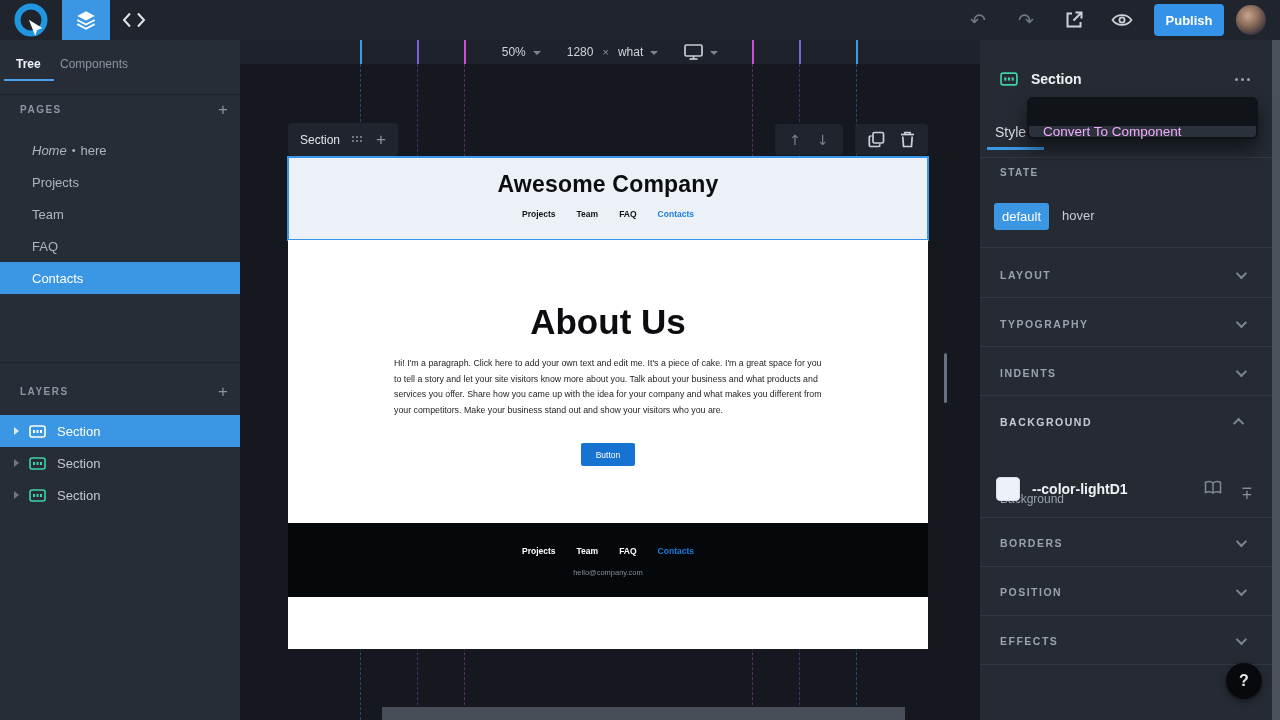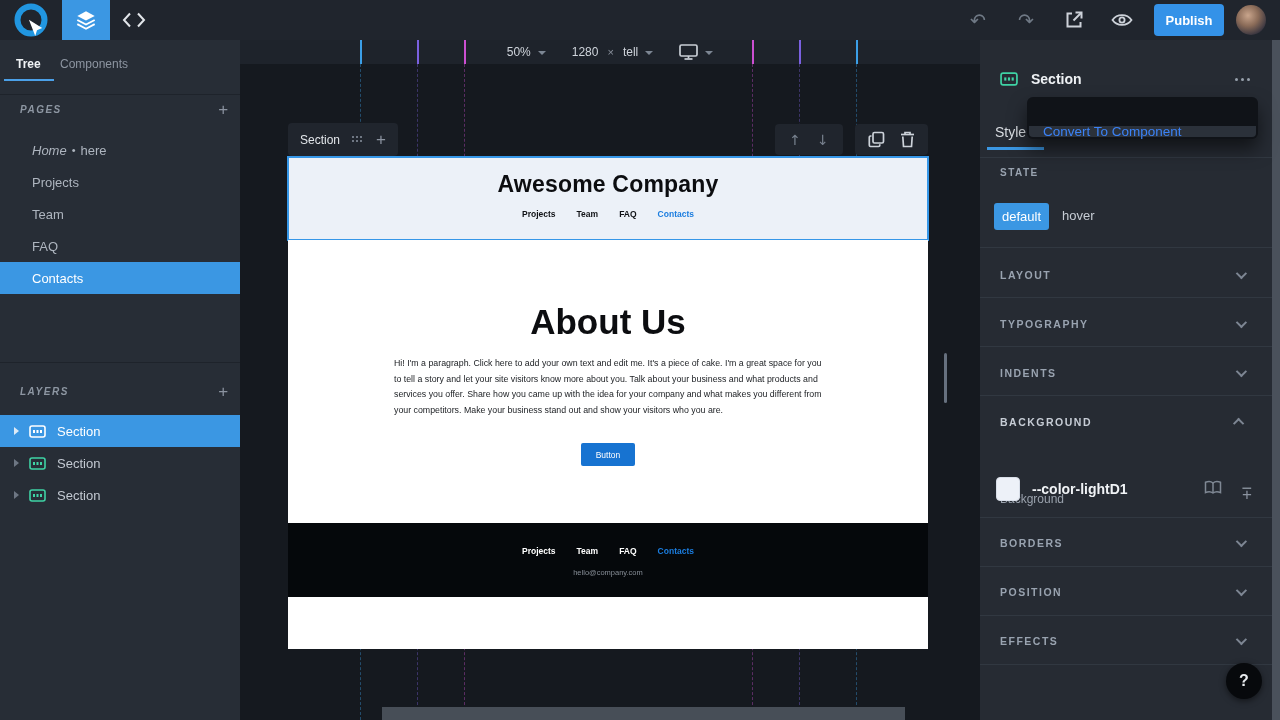--- a/index.html
+++ b/index.html
@@ -17,21 +17,21 @@
   .publish-btn { width:70px; height:32px; background:#3492e8; border:none; border-radius:4px; color:#fff; font-size:13px; font-weight:700; font-family:"Liberation Sans",sans-serif; margin:0 12px 0 8px; cursor:pointer; }
   .avatar { width:30px; height:30px; border-radius:50%; margin-right:14px; background:radial-gradient(circle at 40% 35%, #c9a58c 0%, #8a6b58 40%, #3a3640 75%, #23242c 100%); cursor:pointer; }
 
   
   .left { position:absolute; left:0; top:40px; width:240px; height:680px; background:#272d36; z-index:10; }
   .left-tabs { position:relative; height:55px; border-bottom:1px solid #1e232b; }
   .ltab { position:absolute; top:17px; font-size:12px; cursor:pointer; }
   .ltab.tree { left:16px; color:#f0f3f6; font-weight:700; }
   .ltab.components { left:60px; color:#8d95a1; }
   .ltab-underline { position:absolute; left:4px; top:39px; width:50px; height:2px; background:#4ba0e8; }
-  .panel-head { position:absolute; left:20px; right:12px; height:18px; display:flex; align-items:center; justify-content:space-between;font-style:italic; }
+  .panel-head { position:absolute; left:20px; right:12px; height:18px; display:flex; align-items:center; justify-content:space-between; }
   .panel-head .phead-label { font-size:10px; font-weight:700; letter-spacing:1.5px; color:#8d96a2; }
   .plus-glyph { font-size:17px; color:#8b93a0; line-height:1; cursor:pointer; }
   .pages-head { top:60px; }
   .layers-head { top:342px; }
   .page-row { position:absolute; left:0; width:240px; height:32px; display:flex; align-items:center; padding-left:32px; font-size:13px; color:#aeb5bf; cursor:pointer; }
   .page-row.selected { background:#3b97e3; color:#ffffff; }
   .home-name { font-style:italic; }
   .home-dot { margin:0 5px; font-size:11px; }
   .left-divider { position:absolute; left:0; top:322px; width:240px; height:1px; background:#1e232b; }
   .layer-row { position:absolute; left:0; width:240px; height:32px; display:flex; align-items:center; padding-left:14px; font-size:13px; color:#c3c9d2; cursor:pointer; }
@@ -102,21 +102,21 @@
   .bg-sub-label { position:absolute; left:20px; top:452px; font-size:12px; color:#99a1ac; }
   .bg-plus { position:absolute; right:28px; top:446px; }
   .swatch { position:absolute; left:16px; top:437px; width:24px; height:24px; background:#edf1f8; border-radius:4px; border:1px solid #d8dee8; cursor:pointer; }
   .bg-value { position:absolute; left:52px; top:441px; font-size:14px; font-weight:700; color:#f0f3f6; cursor:text; }
   .book-ico { position:absolute; right:58px; top:440px; cursor:pointer; }
   .minus-glyph { position:absolute; right:28px; top:438px; font-size:18px; color:#8f98a4; cursor:pointer; }
   .help-btn { position:absolute; left:246px; top:623px; width:36px; height:36px; border-radius:50%; background:#07090c; color:#e8ebee; font-size:16px; font-weight:700; display:flex; align-items:center; justify-content:center; cursor:pointer; box-shadow:0 2px 6px rgba(0,0,0,.5); }
 
   
   .ctx-menu { position:absolute; left:47px; top:57px; width:231px; height:42px; background:#101318; border-radius:6px; box-shadow:0 10px 18px rgba(0,0,0,.55); z-index:30; }
-  .ctx-item { position:absolute; left:2px; right:2px; top:7px; bottom:2px; background:#2b313a; border-radius:0 0 4px 4px; display:flex; align-items:center; padding-left:14px; font-size:13.5px; color:#3b82f6; cursor:pointer;margin-top:22px; }
+  .ctx-item { position:absolute; left:2px; right:2px; top:7px; bottom:2px; background:#2b313a; border-radius:0 0 4px 4px; display:flex; align-items:center; padding-left:14px; font-size:13.5px; color:#f0abfc; cursor:pointer;margin-top:22px; }
 </style>
 </head>
 <body>
 
 <header class="topbar">
   <div class="logo-btn">
     <svg width="36" height="36" viewBox="0 0 36 36">
       <circle cx="18" cy="18" r="13.5" fill="none" stroke="#2196e0" stroke-width="6"></circle>
       <polygon points="17,17 29,27 23.5,28.5 21,34 " fill="#ffffff" transform="rotate(-8 22 25)"></polygon>
     </svg>
@@ -243,21 +243,21 @@
   <i class="guide g-blue" style="left:616px;"></i>
 
   <div class="strip">
     <div class="strip-group">
       <span>50%</span>
       <i class="caret-down"></i>
     </div>
     <div class="strip-group">
       <span>1280</span>
       <span class="dim-x">×</span>
-      <span>tell</span>
+      <span>what</span>
       <i class="caret-down"></i>
     </div>
     <div class="strip-group">
       <svg width="19" height="16" viewBox="0 0 19 16">
         <rect x="1" y="1" width="17" height="11" rx="1.5" fill="none" stroke="#c9ced5" stroke-width="1.7"></rect>
         <line x1="9.5" y1="12" x2="9.5" y2="14.5" stroke="#c9ced5" stroke-width="1.7"></line>
         <line x1="5.5" y1="15" x2="13.5" y2="15" stroke="#c9ced5" stroke-width="1.7"></line>
       </svg>
       <i class="caret-down"></i>
     </div>

